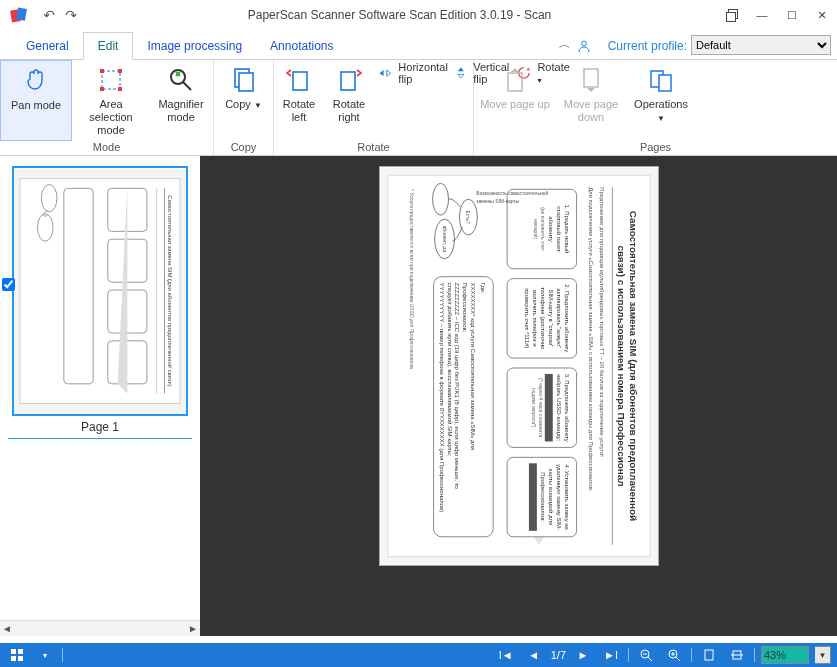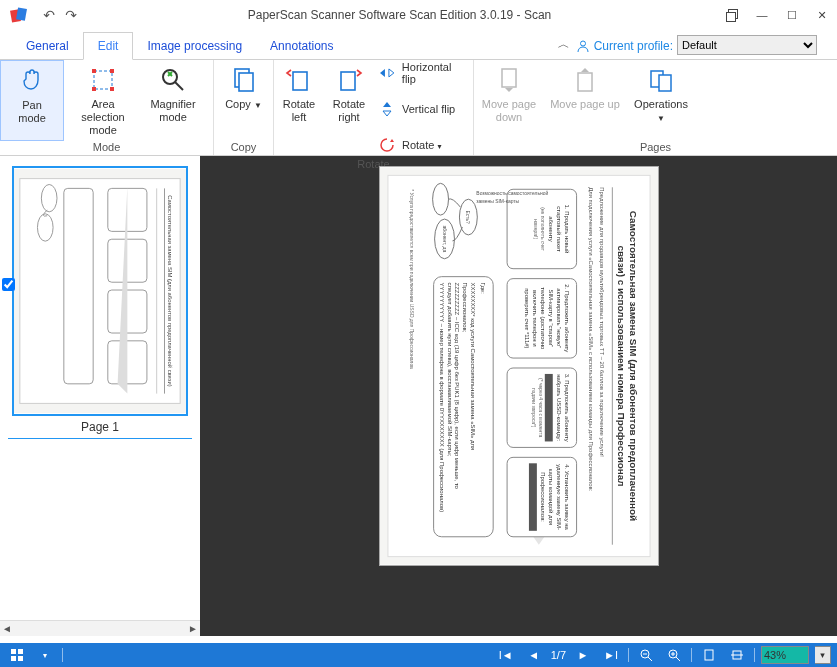--- a/index.html
+++ b/index.html
@@ -11,36 +11,36 @@
   .title-bar .undo, .title-bar .redo { width: 22px; height: 22px; display: flex; align-items: center; justify-content: center; color: #555; font-size: 14px; }
   .title-bar .title { flex: 1; text-align: center; color: #444; }
   .title-bar .win-btn { width: 30px; height: 30px; display: flex; align-items: center; justify-content: center; font-size: 11px; color: #444; }
   .title-bar .restore-icon { width: 12px; height: 12px; display: inline-block; position: relative; }
   .title-bar .restore-icon::before { content: ""; position: absolute; width: 8px; height: 8px; border: 1px solid #444; top: 0; right: 0; }
   .title-bar .restore-icon::after  { content: ""; position: absolute; width: 8px; height: 8px; border: 1px solid #444; top: 3px; left: 0; background: #fff; }
 
   
   .tab-row { height: 30px; display: flex; align-items: flex-end; font-size: 12px; border-bottom: 1px solid #d0d0d0; padding-left: 12px; gap: 0; }
   .tab { padding: 6px 14px; color: #1d4ed8; cursor: default; }
-  .tab.active { color: #3b82f6; border: 1px solid #d0d0d0; border-bottom: 1px solid #fff; margin-bottom: -1px; background: #fff; }
+  .tab.active { color: #0f766e; border: 1px solid #d0d0d0; border-bottom: 1px solid #fff; margin-bottom: -1px; background: #fff; }
   .tab-row .spacer { flex: 1; }
   .tab-row .chev { width: 24px; text-align: center; color: #444; font-size: 12px; }
-  .tab-row .profile-lbl { color: #1e88e5; font-size: 12px; margin-right: 4px; display: flex; align-items: center; gap: 4px; padding-bottom: 6px; }
-  .tab-row .profile-sel { width: 140px; height: 20px; font-size: 11px; border: 1px solid #aaa; margin-right: 20px; margin-bottom: 4px; }
+  .tab-row .profile-lbl { color: #1e88e5; font-size: 12px; margin-right: 4px; display: flex; align-items: center; gap: 17px; padding-bottom: 6px; }
+  .tab-row .profile-sel { width: 140px; height: 20px; font-size: 11px; border: 1px solid #aaa; margin-right: 6px; margin-bottom: 4px; }
 
   
   .ribbon { height: 96px; background: #fff; display: flex; border-bottom: 1px solid #d0d0d0; }
   .rgroup { display: flex; flex-direction: column; border-right: 1px solid #e0e0e0; }
   .rgroup .row { display: flex; flex: 1; }
   .rgroup .lbl { text-align: center; font-size: 11px; color: #555; padding-bottom: 2px; }
   .rbtn { display: flex; flex-direction: column; align-items: center; justify-content: flex-start; padding: 4px 6px 2px; font-size: 11px; color: #333; text-align: center; line-height: 1.2; gap: 2px; }
   .rbtn.disabled { color: #aaa; }
   .rbtn .ic { width: 32px; height: 32px; display: flex; align-items: center; justify-content: center; }
   .rbtn.active { background: #e8f0ff; border: 1px solid #9ec5ff; }
-  .rvbtns { display: flex; flex-direction: column; padding: 2px 4px; gap: 14px; font-size: 11px; }
+  .rvbtns { display: flex; padding: 2px 4px; gap: 2px; font-size: 11px; }
   .rvbtns .mini { display: flex; align-items: center; gap: 6px; color: #333; height: 22px; }
   .rvbtns .mini .ic { width: 18px; height: 18px; display:flex; align-items:center; justify-content:center; }
 
   
   .work { height: 480px; display: flex; background: #333; }
   .thumbs { width: 200px; background: #a3a3a3; display: flex; flex-direction: column; }
   .thumb-canvas { flex: 1; background: #fff; padding: 8px; position: relative; }
   .thumb-frame { margin: 2px auto 0; width: 176px; height: 250px; border: 2px solid #2196f3; background: linear-gradient(#eee,#fафaf); display:flex; align-items:center; justify-content:center; overflow:hidden; }
   .thumb-frame svg { width: 100%; height: 100%; }
   .thumb-check { position: absolute; left: 2px; top: 122px; }
@@ -97,21 +97,21 @@
   </div>
   <select class="profile-sel">
     <option>Default</option>
   </select>
 </div>
 
 <div class="ribbon">
 
   <div class="rgroup" style="width:214px;">
     <div class="row">
-      <div class="rbtn active" style="width:64px;">
+      <div class="rbtn active" style="width:72px;">
         <div class="ic">
             <svg viewBox="0 0 32 32">
               <path d="M10 14v-5a2 2 0 014 0v-2a2 2 0 014 0v2a2 2 0 014 0v6c0 5-3 9-7 9s-7-3-7-8l2-2z" fill="none" stroke="#1e78d6" stroke-width="1.4"></path>
             </svg>
           </div>
         <span>Pan mode</span>
       </div>
       <div class="rbtn" style="width:78px;">
         <div class="ic">
             <svg viewBox="0 0 32 32">
@@ -206,38 +206,38 @@
             </div>
           <span><span>Rotate</span> <span style="font-size:8px;">▾</span></span>
         </div>
       </div>
     </div>
     <div class="lbl">Rotate</div>
   </div>
 
   <div class="rgroup" style="flex:1; border-right:none;">
     <div class="row">
+      <div class="rbtn disabled" style="width:82px;">
+        <div class="ic">
+            <svg viewBox="0 0 32 32">
+              <rect x="9" y="9" width="14" height="18" fill="none" stroke="#bbb" stroke-width="1.5"></rect>
+              <path d="M16 4l-4 4h8z" fill="#bbb"></path>
+            </svg>
+          </div>
+        <span>Move page up</span>
+      </div>
       <div class="rbtn disabled" style="width:70px;">
         <div class="ic">
             <svg viewBox="0 0 32 32">
               <rect x="9" y="5" width="14" height="18" fill="none" stroke="#bbb" stroke-width="1.5"></rect>
               <path d="M16 28l-4-4h8z" fill="#bbb"></path>
             </svg>
           </div>
         <span style="white-space:pre-line;">Move page
 down</span>
-      </div>
-      <div class="rbtn disabled" style="width:82px;">
-        <div class="ic">
-            <svg viewBox="0 0 32 32">
-              <rect x="9" y="9" width="14" height="18" fill="none" stroke="#bbb" stroke-width="1.5"></rect>
-              <path d="M16 4l-4 4h8z" fill="#bbb"></path>
-            </svg>
-          </div>
-        <span>Move page up</span>
       </div>
       <div class="rbtn" style="width:70px;">
         <div class="ic">
             <svg viewBox="0 0 32 32">
               <rect x="6" y="7" width="12" height="16" fill="none" stroke="#1e78d6" stroke-width="1.5"></rect>
               <rect x="14" y="11" width="12" height="16" fill="#fff" stroke="#1e78d6" stroke-width="1.5"></rect>
             </svg>
           </div>
         <span><span>Operations</span> <span style="font-size:8px;">▼</span></span>
       </div>

